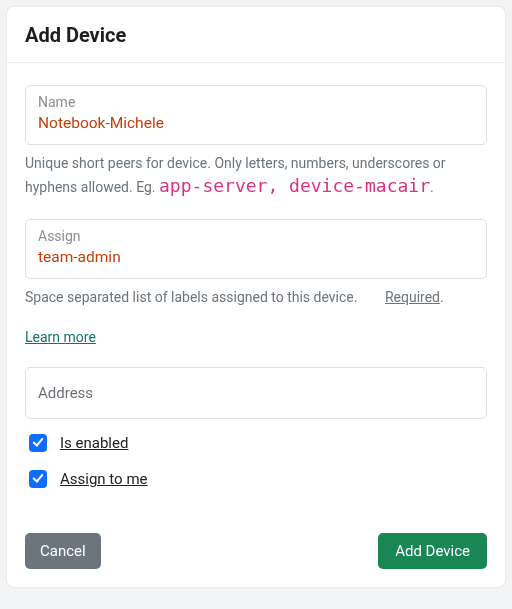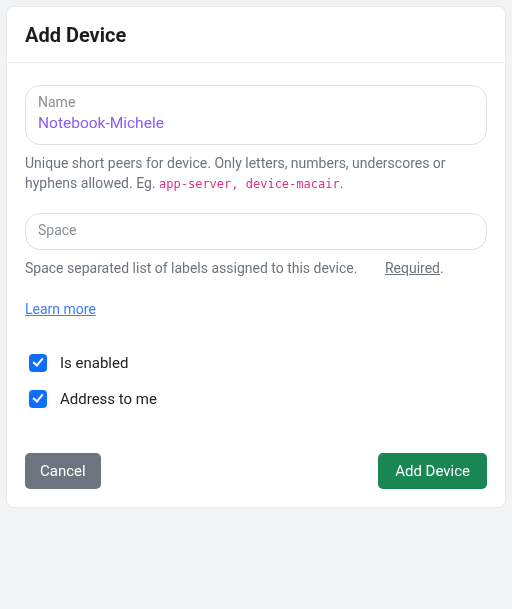--- a/index.html
+++ b/index.html
@@ -27,71 +27,71 @@
     margin: 0;
     font-size: 20px;
     font-weight: 700;
     color: #1e1e1e;
   }
   .card-body {
     padding: 22px 18px 2px 18px;
   }
   .field {
     border: 1px solid #dedfe2;
-    border-radius: 15px;
+    border-radius: 5px;
     padding: 7px 12px 9px 12px;
     background: #fff;
   }
   .field-label {
     color: #8a8f95;
     font-size: 14px;
     line-height: 1.35;
   }
   .field-input {
     border: none;
     outline: none;
     padding: 0;
     width: 100%;
     font-size: 15.5px;
-    color: #8b5cf6;
+    color: #c2410c;
     font-family: inherit;
     line-height: 1.4;
     margin-top: 1px;
   }
   .field-input::placeholder { color: #6b7075; }
   .help {
     color: #6c757d;
     font-size: 14px;
     line-height: 1.45;
     margin: 8px 0 0 0;
   }
-  .code { color: #d63384; font-family: ui-monospace, SFMono-Regular, Menlo, Consolas, monospace; font-size: 12px; }
+  .code { color: #d63384; font-family: ui-monospace, SFMono-Regular, Menlo, Consolas, monospace; font-size: 18px; }
   .underline { text-decoration: underline; margin-left: 24px; }
-  .link { color: #3b82f6; text-decoration: underline; cursor: pointer; }
+  .link { color: #0f766e; text-decoration: underline; cursor: pointer; }
   .block-spacer { height: 20px; }
   .check-row { display: flex; align-items: center; gap: 10px; margin-top: 12px; }
   .check-row:first-of-type { margin-top: 24px; }
   .checkbox {
     width: 18px; height: 18px;
     appearance: none;
     background: #0d6efd;
     border-radius: 4px;
     position: relative;
     cursor: pointer;
   }
   .checkbox::after {
     content: "";
     position: absolute;
     left: 5.5px; top: 2px;
     width: 4px; height: 8px;
     border: solid #fff;
     border-width: 0 2px 2px 0;
     transform: rotate(40deg);
   }
-  .check-label { color: #222; font-size: 15px; }
+  .check-label { color: #222; font-size: 15px; text-decoration: underline; }
   .card-footer {
     padding: 14px 18px 18px 18px;
     display: flex;
     justify-content: space-between;
     align-items: center;
     margin-top: 26px;
   }
   .btn {
     border: none;
     border-radius: 5px;
@@ -117,38 +117,42 @@
       <div class="field-label">Name</div>
       <input class="field-input" value="Notebook-Michele" style="">
     </div>
     <p class="help">
       <span>Unique short peers for device. Only letters, numbers, underscores or hyphens allowed. Eg. </span><span class="code">app-server</span><span class="code">, </span><span class="code">device-macair</span><span>.</span>
     </p>
 
     <div class="block-spacer"></div>
 
     <div class="field">
-      <div class="field-label">Space</div>
+      <div class="field-label">Assign</div>
+      <input class="field-input" value="team-admin" style="">
     </div>
     <p class="help">
       <span>Space separated list of labels assigned to this device. </span><span class="underline">Required</span><span>.</span><br>
       <br>
       <span class="link">Learn more</span>
     </p>
 
     <div class="block-spacer"></div>
 
+    <div class="field" style="padding:14px 12px;">
+      <input class="field-input" style="font-size: 15px; color: rgb(107, 112, 117);" placeholder="Address">
+    </div>
 
     <div class="check-row">
       <input type="checkbox" class="checkbox" checked="" style="">
       <span class="check-label">Is enabled</span>
     </div>
     <div class="check-row">
       <input type="checkbox" class="checkbox" checked="" style="">
-      <span class="check-label">Address to me</span>
+      <span class="check-label">Assign to me</span>
     </div>
 
   </div>
 
   <div class="card-footer">
     <button class="btn btn-secondary">Cancel</button>
     <button class="btn btn-primary">Add Device</button>
   </div>
 </div>
 

